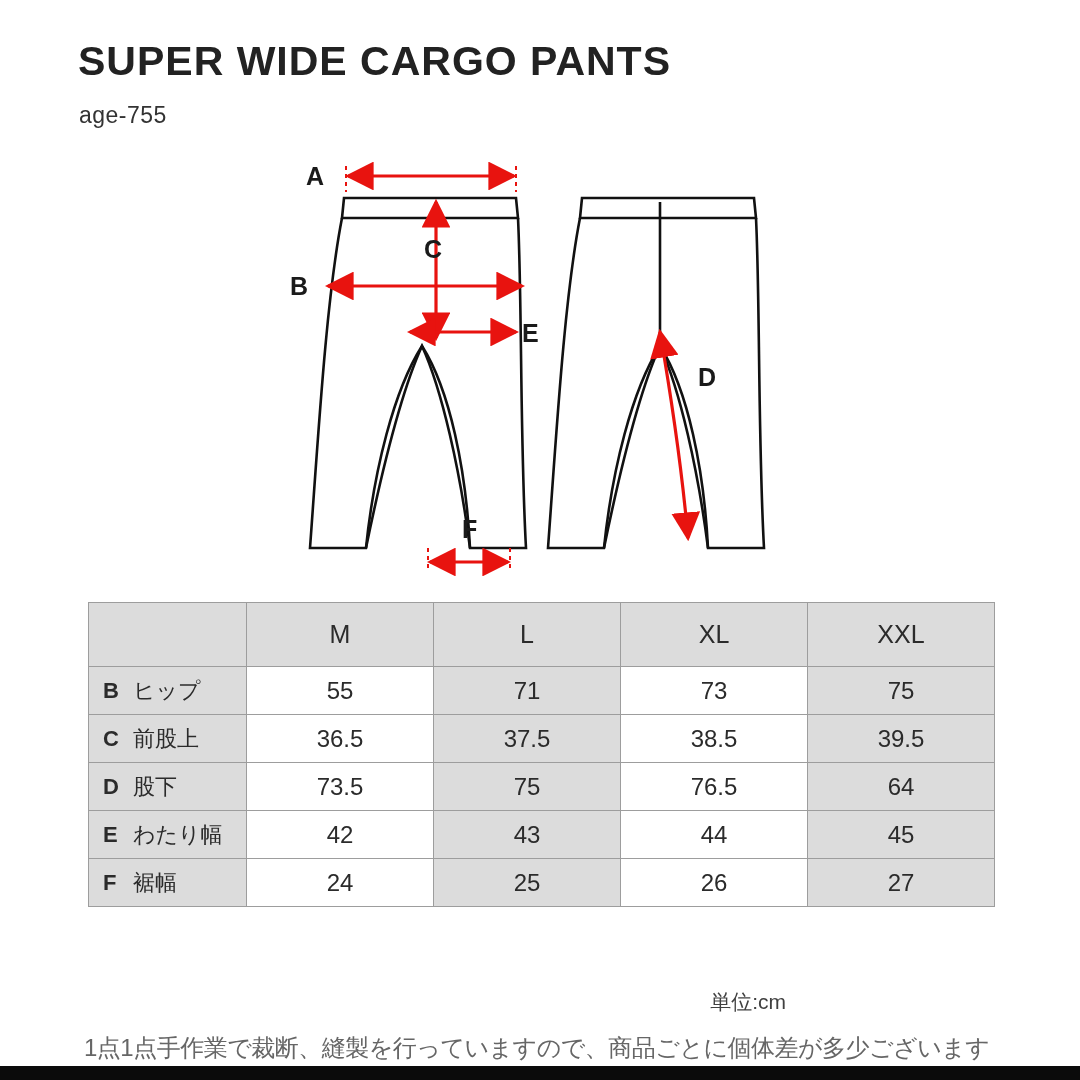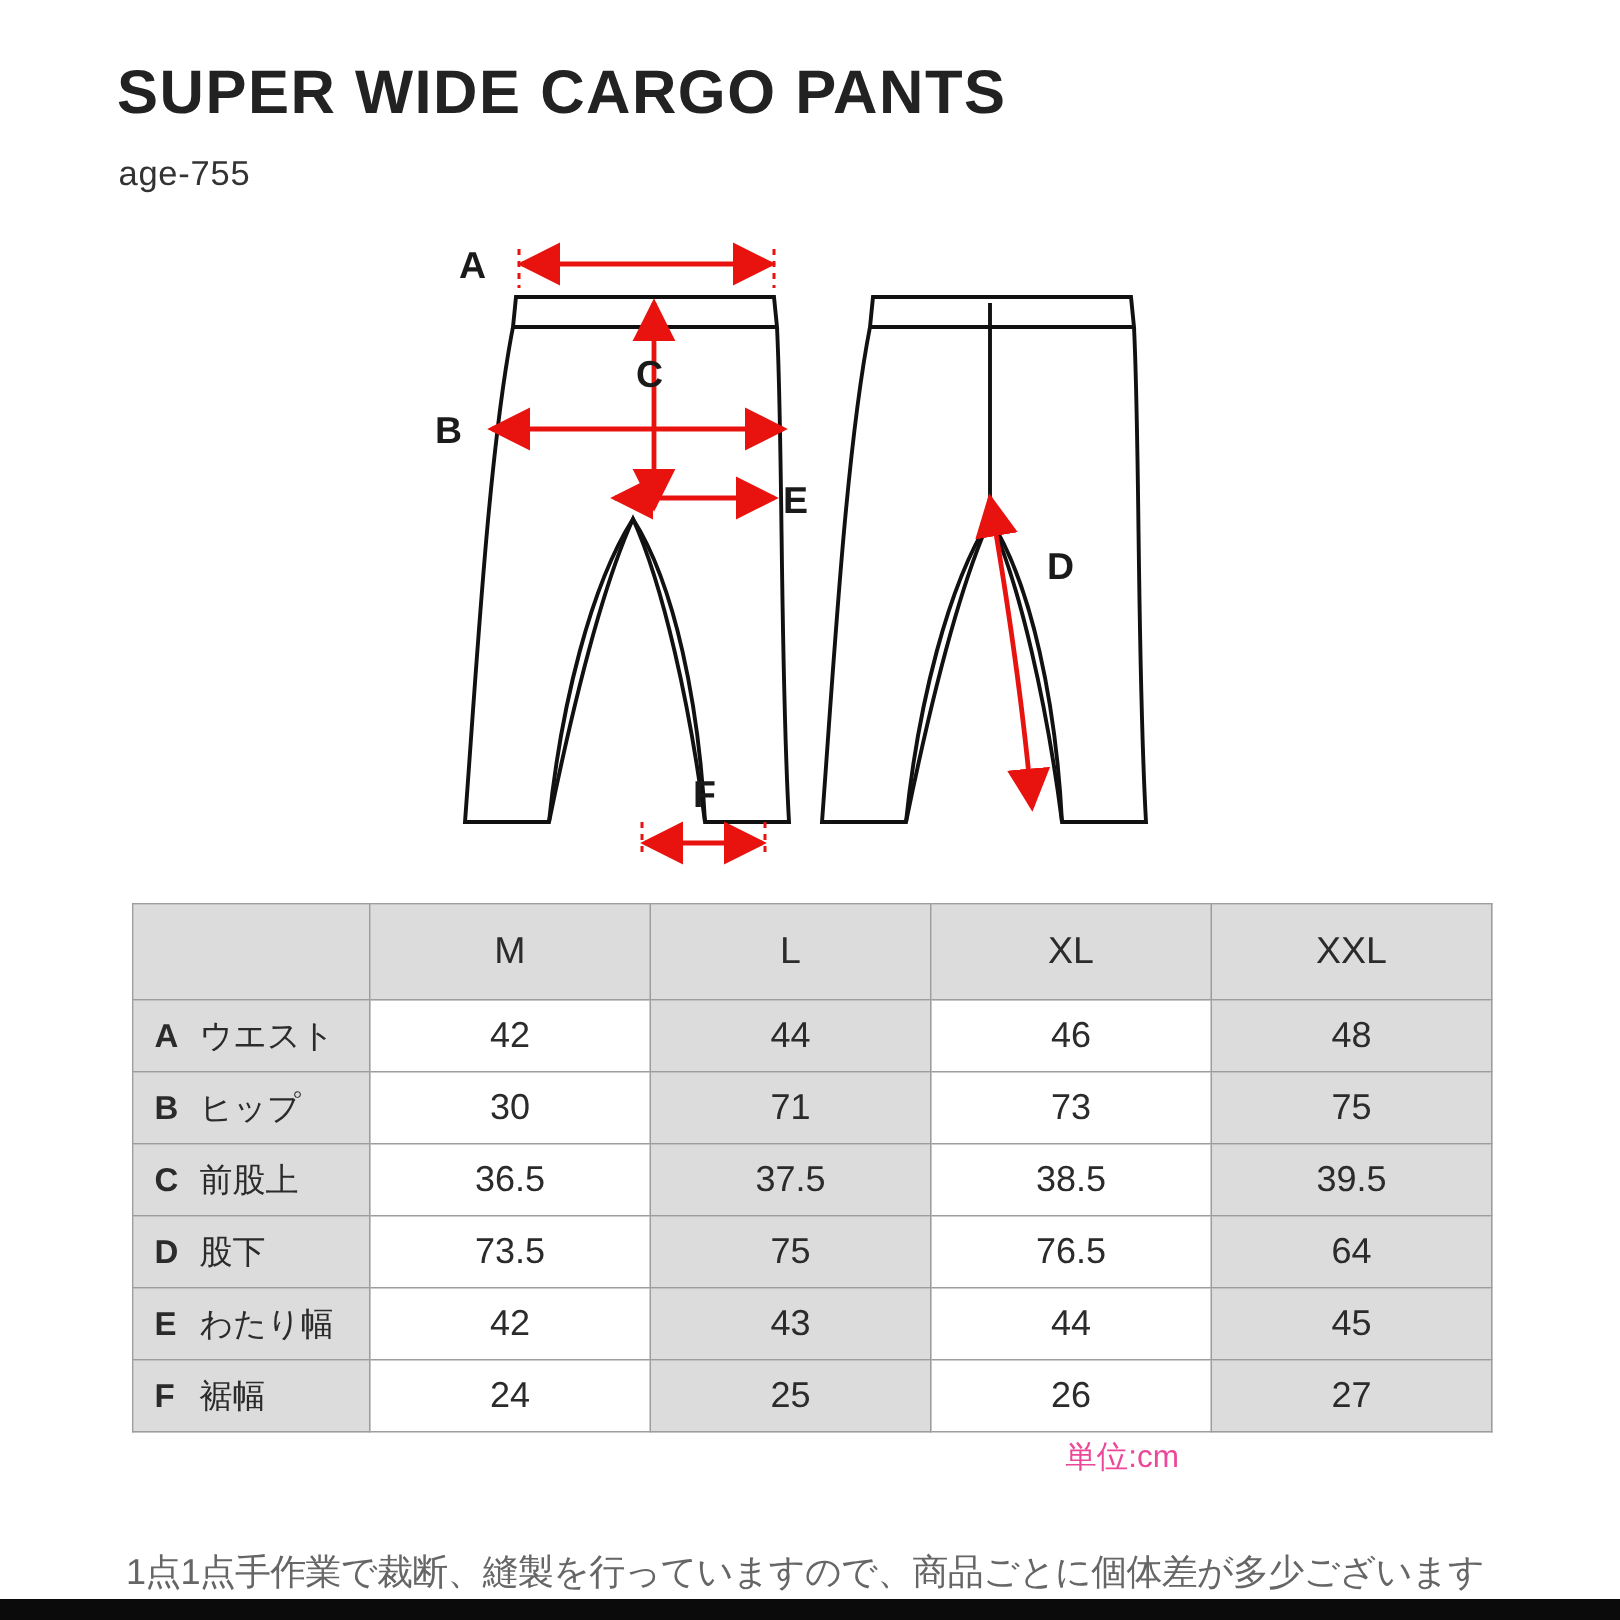--- a/index.html
+++ b/index.html
@@ -96,23 +96,23 @@
     background: #dcdcdc;
   }
   col.c0 { width: 158px; }
   col.c1 { width: 187px; }
   col.c2 { width: 187px; }
   col.c3 { width: 187px; }
   col.c4 { width: 187px; }
   .unit {
     position: absolute;
     right: 86px;
-    top: 957px;
+    top: 988px;
     font-size: 21px;
-    color: #ec4899;
+    color: #404040;
   }
   .note {
     position: absolute;
     left: 84px;
     top: 1032px;
     font-size: 24px;
     color: #666;
     letter-spacing: -0.5px;
     white-space: nowrap;
   }
@@ -220,32 +220,23 @@
           <td class="corner"></td>
           <td>M</td>
           <td>L</td>
           <td>XL</td>
           <td>XXL</td>
         </tr>
       </thead>
       <tbody>
         <tr>
           <td class="rowhead">
-            <span class="code">A</span><span class="jp">ウエスト</span>
-          </td>
-          <td>42</td>
-          <td class="shade">44</td>
-          <td>46</td>
-          <td class="shade">48</td>
-        </tr>
-        <tr>
-          <td class="rowhead">
             <span class="code">B</span><span class="jp">ヒップ</span>
           </td>
-          <td>30</td>
+          <td>55</td>
           <td class="shade">71</td>
           <td>73</td>
           <td class="shade">75</td>
         </tr>
         <tr>
           <td class="rowhead">
             <span class="code">C</span><span class="jp">前股上</span>
           </td>
           <td>36.5</td>
           <td class="shade">37.5</td>

